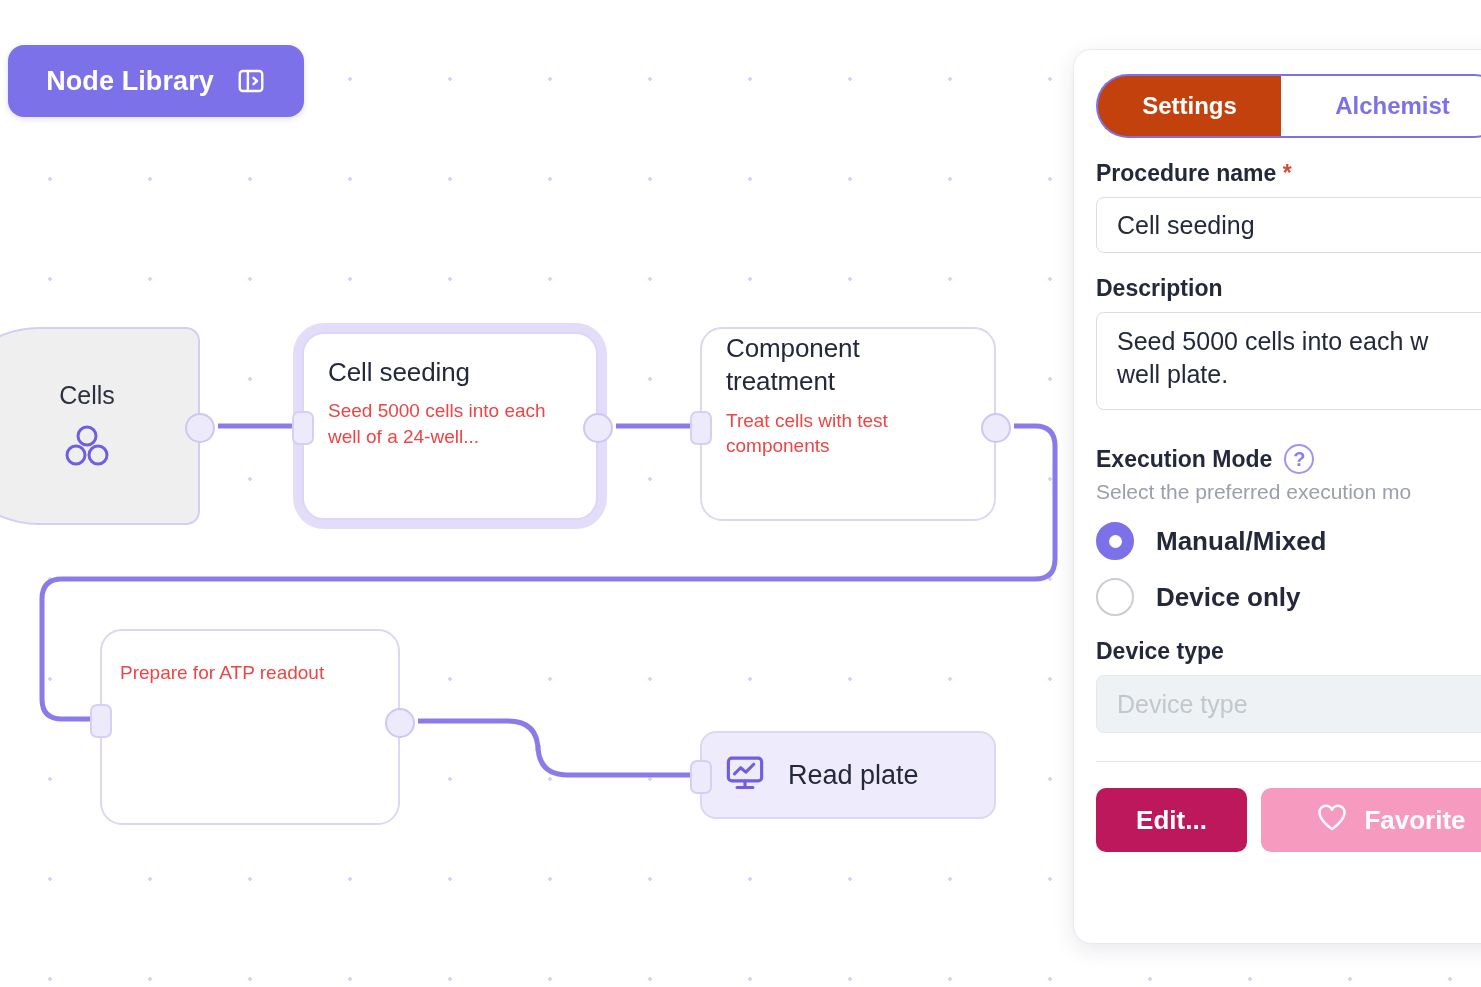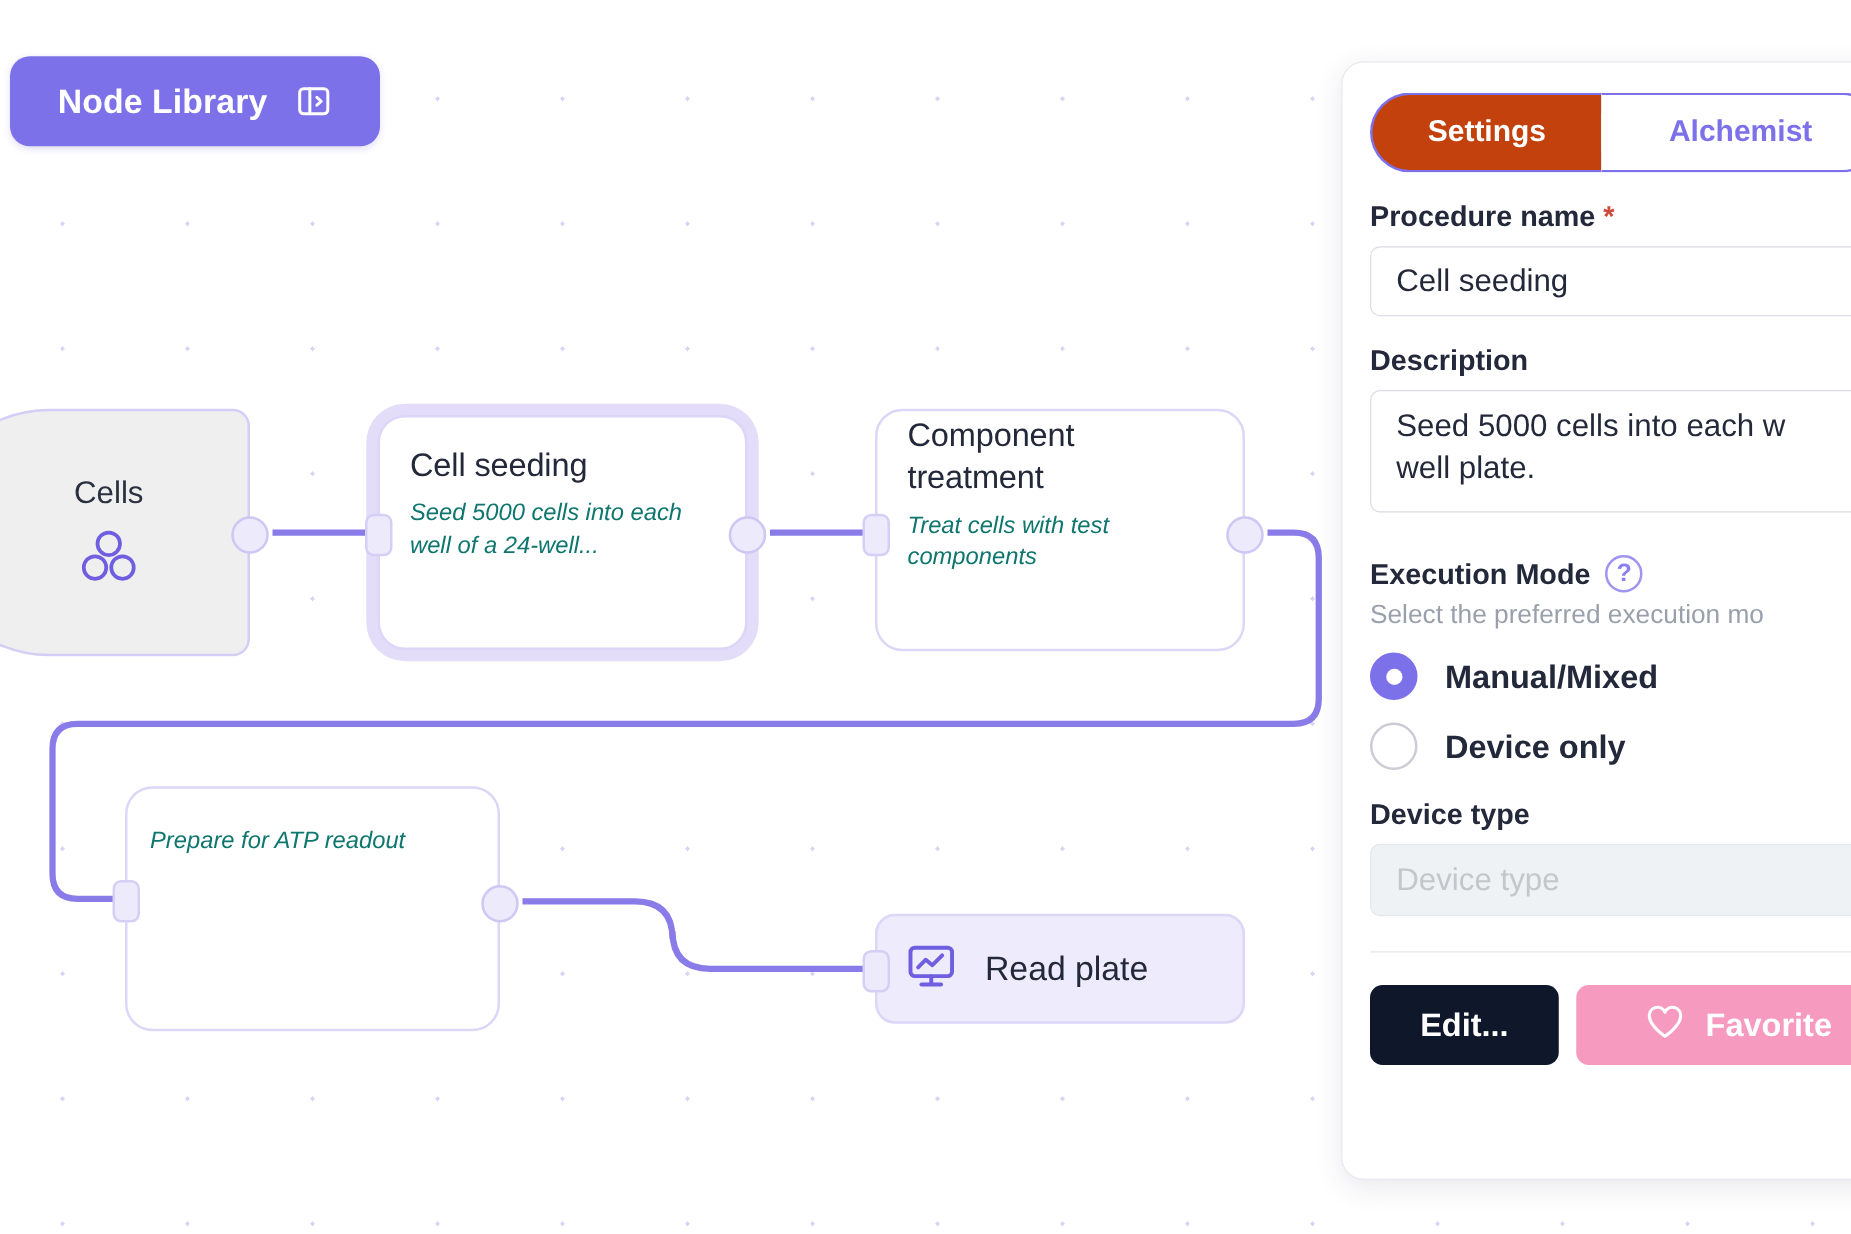--- a/index.html
+++ b/index.html
@@ -59,21 +59,21 @@
     background: #ffffff;
     border: 2px solid #ddd6f7;
     border-radius: 22px;
     cursor: pointer;
   }
   .card .card-title {
     font-size: 26px; color: #23293a; line-height: 1.28;
     letter-spacing: -.1px;
   }
   .card .card-desc {
-    font-size: 19px; color: #0f766e; line-height: 1.33; margin-top: 9px; font-style: italic;
+    font-size: 19px; color: #ef4444; line-height: 1.33; margin-top: 9px;
   }
 
   #node-cell-seeding {
     left: 302px; top: 303px; width: 296px; height: 188px;
     padding: 22px 24px 0 24px;
     box-shadow: 0 0 0 9px rgba(216,208,247,.72);
   }
   #node-component-treatment {
     left: 700px; top: 298px; width: 296px; height: 194px;
     padding: 3px 24px 0 24px;
@@ -188,21 +188,21 @@
 
   #panel-divider {
     margin-top: 28px; width: 440px; height: 1px; background: #e5e5ec;
   }
   #panel-actions { display: flex; gap: 14px; margin-top: 26px; }
   .btn {
     height: 64px; border-radius: 10px; display: flex; align-items: center;
     justify-content: center; gap: 16px; font-size: 26px; font-weight: bold;
     color: #fff; cursor: pointer;
   }
-  #edit-button { background: #0f172a; width: 151px; }
+  #edit-button { background: #be185d; width: 151px; }
   #favorite-button { background: #f79ac0; width: 260px; }
 </style>
 </head>
 <body>
 
 <div id="root">
 
   <div id="canvas"></div>
 
   <svg id="edges" width="1481" height="987">

